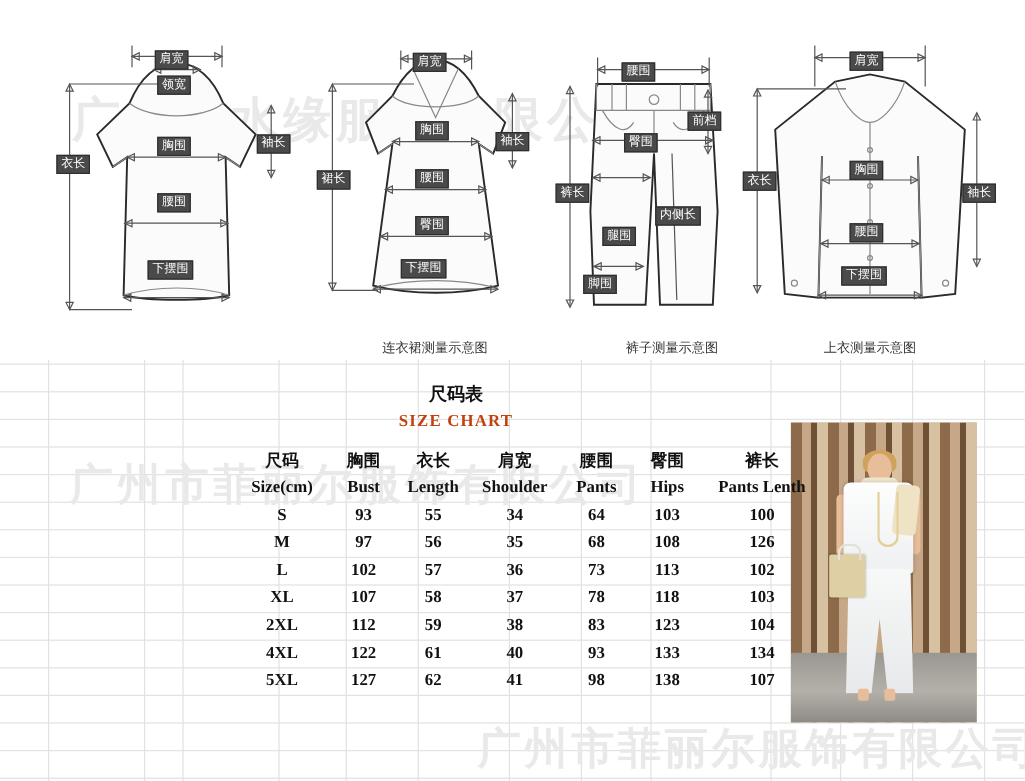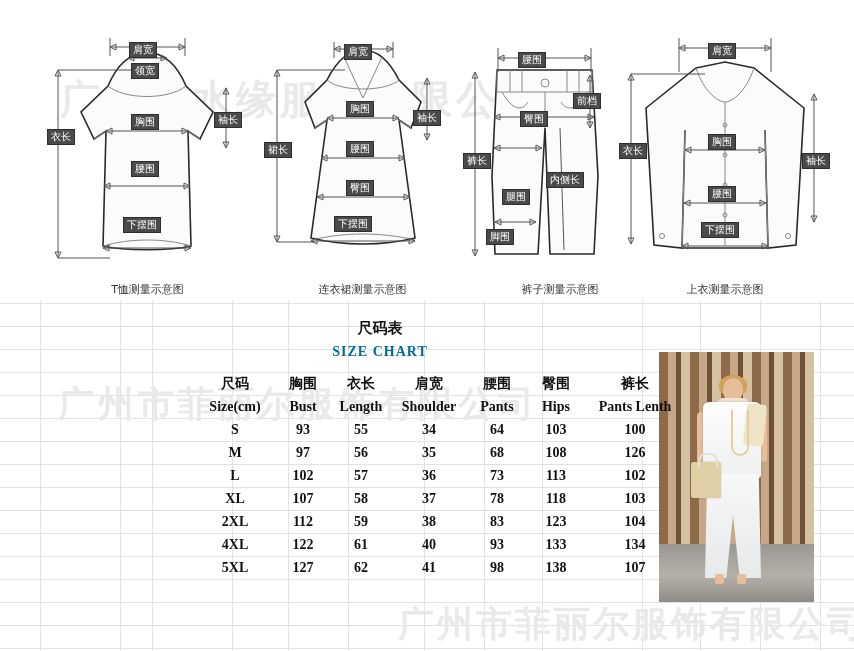--- a/index.html
+++ b/index.html
@@ -31,21 +31,21 @@
 
   
   #sheet{position:absolute;left:0;top:300px;width:854px;height:351px;z-index:2;}
   .gridline-v{position:absolute;top:0;bottom:0;width:1px;background:#e2e2e2;}
   .gridline-h{position:absolute;left:0;right:0;height:1px;background:#e2e2e2;}
 
   #title-cn{position:absolute;left:280px;top:19px;width:200px;text-align:center;
             font-size:15px;font-weight:700;color:#111;
             font-family:"DejaVu Sans","Liberation Sans",sans-serif;}
   #title-en{position:absolute;left:280px;top:44px;width:200px;text-align:center;
-            font-size:14px;font-weight:700;color:#0369a1;letter-spacing:1px;}
+            font-size:14px;font-weight:700;color:#c2410c;letter-spacing:1px;}
 
   
   #chart-table{position:absolute;left:152px;top:72px;border-collapse:collapse;margin-left:43px;}
   #chart-table td{text-align:center;font-size:14px;color:#111;font-weight:700;
                   height:23px;padding:0;}
   #chart-table td.cn{font-family:"DejaVu Sans","Liberation Sans",sans-serif;font-size:14px;}
   #chart-table td.en{font-family:"Liberation Serif","DejaVu Serif",serif;font-size:14px;}
   #chart-table td.val{font-family:"Liberation Serif","DejaVu Serif",serif;font-size:14px;}
   .c-size{width:80px;} .c-bust{width:56px;} .c-len{width:60px;}
   .c-sho{width:76px;} .c-wai{width:60px;} .c-hip{width:58px;} .c-pan{width:100px;}
@@ -173,21 +173,20 @@
       <path class="gl" d="M63,248 l6,-3 v6 z" fill="#555"></path>
       <path class="gl" d="M151,248 l-6,-3 v6 z" fill="#555"></path>
     </svg>
     <div class="tag" style="left:89px;top:42px;">肩宽</div>
     <div class="tag" style="left:91px;top:63px;">领宽</div>
     <div class="tag" style="left:174px;top:112px;">袖长</div>
     <div class="tag" style="left:91px;top:114px;">胸围</div>
     <div class="tag" style="left:91px;top:161px;">腰围</div>
     <div class="tag" style="left:83px;top:217px;">下摆围</div>
     <div class="tag" style="left:7px;top:129px;">衣长</div>
-    <div class="dcap">T恤测量示意图</div>
   </div>
 
   <div class="diagram" style="left:255px;width:215px;">
     <svg width="215" height="300" viewBox="0 0 215 300" aria-hidden="true">
       <path class="outline" d="M72,80 C83,58 95,50 108,50 C121,50 133,58 144,80
         L166,102 L156,128 L144,120 L160,238 C128,246 88,246 56,238 L72,120 L60,128 L50,102 Z"></path>
       <path class="inner" d="M89,57 L108,98 L127,57"></path>
       <path class="inner" d="M72,80 C85,92 131,92 144,80"></path>
       <path class="inner" d="M56,240 C90,232 126,232 160,240"></path>
       <path class="inner" d="M72,120 L60,128"></path>

